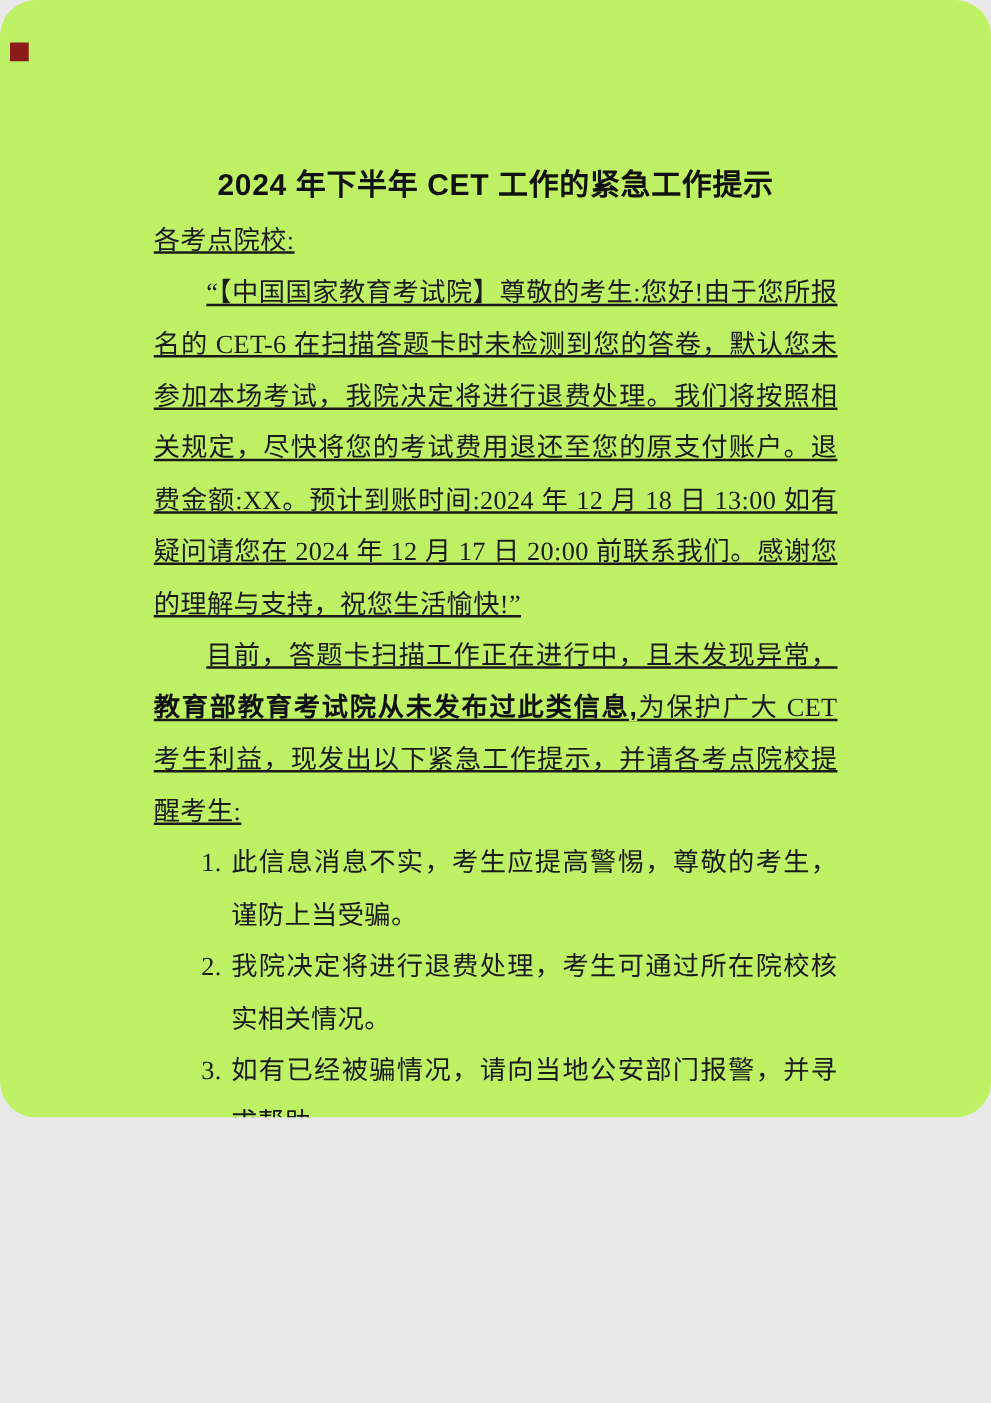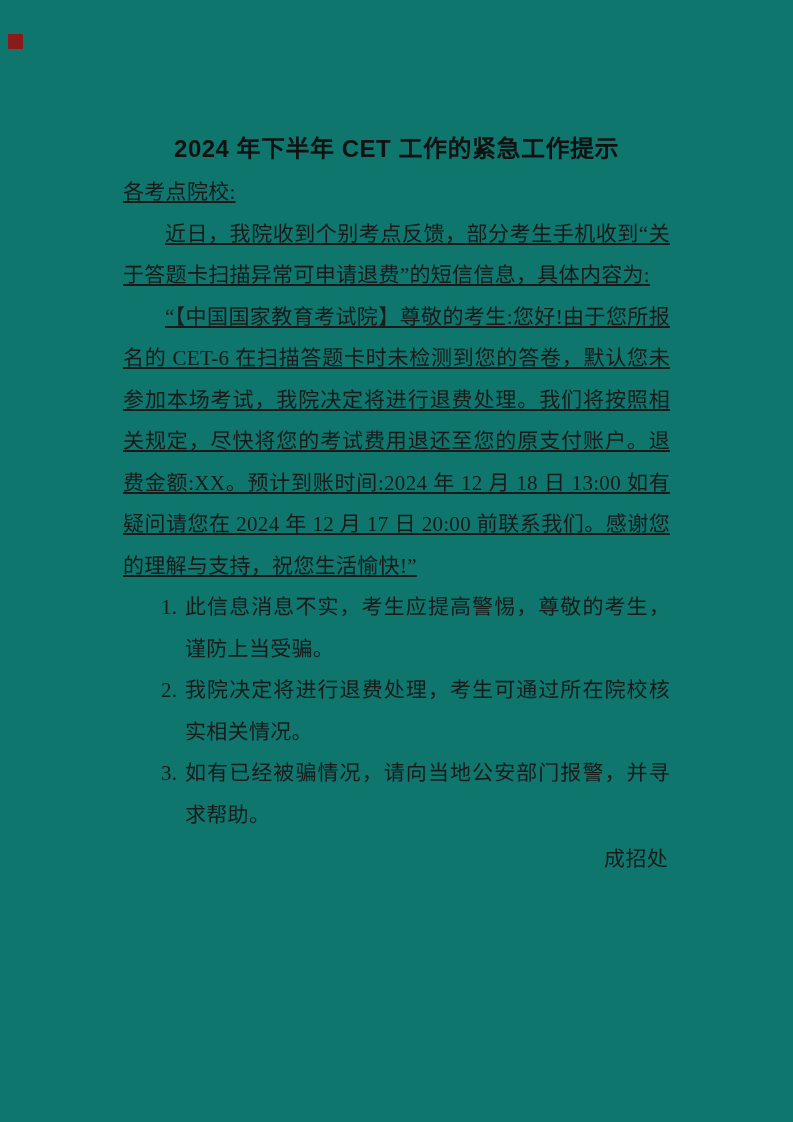--- a/index.html
+++ b/index.html
@@ -3,26 +3,27 @@
 <meta charset="utf-8">
 <style>
   html, body {
     margin: 0;
     padding: 0;
     background: #e8e8e8;
   }
   .page {
     position: relative;
     width: 793px;
-    height: 1122px;
+    height: 894px;
     margin: 0 auto;
-    background: #0f766e;
+    background: #bef264;
     overflow: hidden;
     color: #1a1a1a;
     font-family: "Liberation Serif", "DejaVu Serif", serif;
+    border-radius: 29px;
   }
   .cursor-marker {
     position: absolute;
     left: 8px;
     top: 34px;
     width: 15px;
     height: 15px;
   }
   .content {
     position: absolute;
@@ -85,24 +86,24 @@
 <div class="page">
 
   <div class="cursor-marker" style="background-color: rgb(139, 26, 26);"></div>
 
   <div class="content">
 
     <h1 class="title">2024 年下半年 CET 工作的紧急工作提示</h1>
 
     <p class="para">各考点院校:</p>
 
-    <p class="para indent">近日，我院收到个别考点反馈，部分考生手机收到“关于答题卡扫描异常可申请退费”的短信信息，具体内容为:</p>
 
     <p class="para indent">“【中国国家教育考试院】尊敬的考生:您好!由于您所报名的 CET-6 在扫描答题卡时未检测到您的答卷，默认您未参加本场考试，我院决定将进行退费处理。我们将按照相关规定，尽快将您的考试费用退还至您的原支付账户。退费金额:XX。预计到账时间:2024 年 12 月 18 日 13:00 如有疑问请您在 2024 年 12 月 17 日 20:00 前联系我们。感谢您的理解与支持，祝您生活愉快!”</p>
 
+    <p class="para indent"><span>目前，答题卡扫描工作正在进行中，且未发现异常，</span><span class="bold-run">教育部教育考试院从未发布过此类信息,</span><span>为保护广大 CET 考生利益，现发出以下紧急工作提示，并请各考点院校提醒考生:</span></p>
 
     <div class="tips-list">
       <div class="list-item">
         <span class="list-num">1.</span><span>此信息消息不实，考生应提高警惕，尊敬的考生，谨防上当受骗。</span>
       </div>
       <div class="list-item">
         <span class="list-num">2.</span><span>我院决定将进行退费处理，考生可通过所在院校核实相关情况。</span>
       </div>
       <div class="list-item">
         <span class="list-num">3.</span><span>如有已经被骗情况，请向当地公安部门报警，并寻求帮助。</span>

